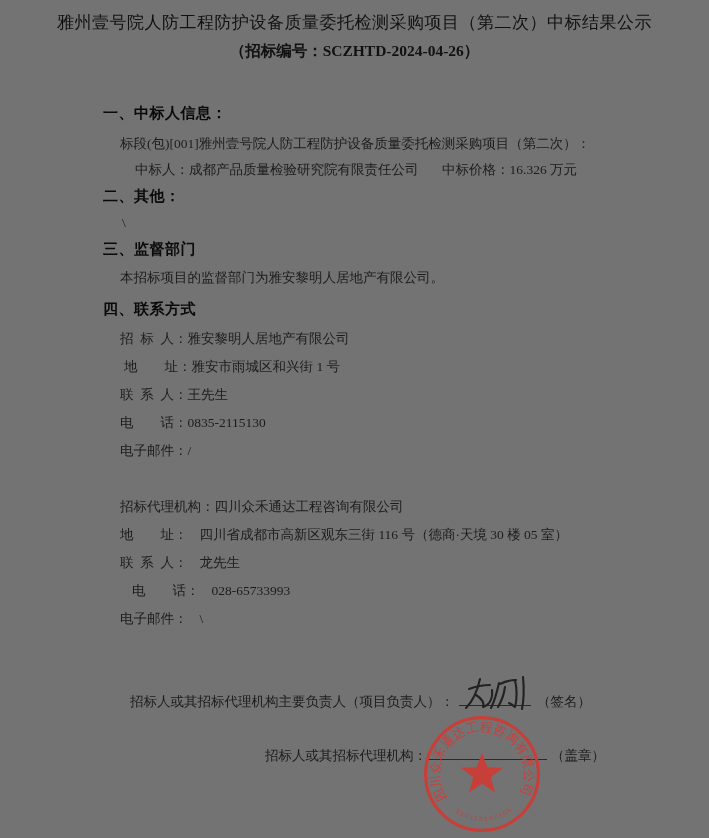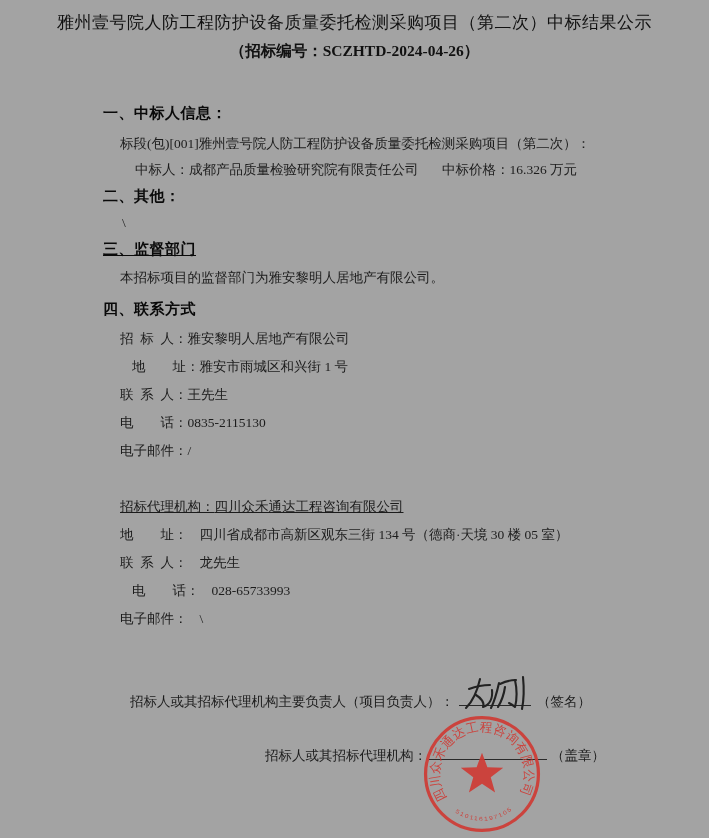--- a/index.html
+++ b/index.html
@@ -1,19 +1,19 @@
 <!DOCTYPE html>
 <html><head>
 <meta charset="utf-8">
 <style>
   html,body{margin:0;padding:0;background:#ffffff;}
   .page{
     position:relative;
     width:709px;height:838px;
-    background:#a3a3a3;
+    background:#737373;
     overflow:hidden;
     font-family:"Liberation Serif","DejaVu Serif",serif;
     color:#1c1c1c;
   }
   .line{
     position:absolute;
     white-space:nowrap;
     font-size:13.5px;
     line-height:20px;
     color:#1c1c1c;
@@ -57,33 +57,33 @@
   <div class="line subtitle" style="top:41px;">（招标编号：SCZHTD-2024-04-26）</div>
 
   <div class="line heading" style="top:103px;left:103px;text-align:center;">一、中标人信息：</div>
   <div class="line" style="top:134px;left:120px;">标段(包)[001]雅州壹号院人防工程防护设备质量委托检测采购项目（第二次）：</div>
   <div class="line" style="top:160px;left:135px;"><span>中标人：</span><span>成都产品质量检验研究院有限责任公司</span></div>
   <div class="line" style="top:160px;left:442px;"><span>中标价格：</span><span>16.326 万元</span></div>
 
   <div class="line heading" style="top:186px;left:103px;">二、其他：</div>
   <div class="line" style="top:213px;left:122px;">\</div>
 
-  <div class="line heading" style="top:239px;left:103px;text-decoration:underline;">三、监督部门</div>
+  <div class="line heading" style="top:239px;left:103px;">三、监督部门</div>
   <div class="line" style="top:268px;left:120px;">本招标项目的监督部门为雅安黎明人居地产有限公司。</div>
 
   <div class="line heading" style="top:299px;left:103px;">四、联系方式</div>
 
   <div class="line" style="top:329px;left:120px;"><span class="lbl">招标人</span><span>：</span><span>雅安黎明人居地产有限公司</span></div>
-  <div class="line" style="top:357px;left:132px;"><span class="lbl">地址</span><span>：</span><span>雅安市雨城区和兴街 1 号</span></div>
+  <div class="line" style="top:357px;left:124px;"><span class="lbl">地址</span><span>：</span><span>雅安市雨城区和兴街 1 号</span></div>
   <div class="line" style="top:385px;left:120px;"><span class="lbl">联系人</span><span>：</span><span>王先生</span></div>
   <div class="line" style="top:413px;left:120px;"><span class="lbl">电话</span><span>：</span><span>0835-2115130</span></div>
   <div class="line" style="top:441px;left:120px;"><span class="lbl">电子邮件</span><span>：</span><span>/</span></div>
 
-  <div class="line" style="top:497px;left:120px;text-decoration:underline;"><span>招标代理机构：</span><span>四川众禾通达工程咨询有限公司</span></div>
-  <div class="line" style="top:525px;left:120px;"><span class="lbl">地址</span><span>：</span><span class="gap2"></span><span>四川省成都市高新区观东三街 134 号（德商·天境 30 楼 05 室）</span></div>
+  <div class="line" style="top:497px;left:120px;"><span>招标代理机构：</span><span>四川众禾通达工程咨询有限公司</span></div>
+  <div class="line" style="top:525px;left:120px;"><span class="lbl">地址</span><span>：</span><span class="gap2"></span><span>四川省成都市高新区观东三街 116 号（德商·天境 30 楼 05 室）</span></div>
   <div class="line" style="top:553px;left:120px;"><span class="lbl">联系人</span><span>：</span><span class="gap2"></span><span>龙先生</span></div>
   <div class="line" style="top:581px;left:120px;margin-left:12px;"><span class="lbl">电话</span><span>：</span><span class="gap2"></span><span>028-65733993</span></div>
   <div class="line" style="top:609px;left:120px;"><span class="lbl">电子邮件</span><span>：</span><span class="gap2"></span><span>\</span></div>
 
   <div class="line" style="top:687px;left:130px;">
     <span>招标人或其招标代理机构主要负责人（项目负责人）：</span><span class="sig-box"><svg width="64" height="36" viewBox="0 0 64 36" aria-label="龙刚">
         <g fill="none" stroke="#222222" stroke-width="2.1" stroke-linecap="round" stroke-linejoin="round">
           <path d="M6 14 C14 11 22 10 27 10"></path>
           <path d="M17 4 C15 13 10 26 3 33"></path>
           <path d="M13 20 C18 23 22 28 20 32 C26 30 30 24 29 15"></path>

